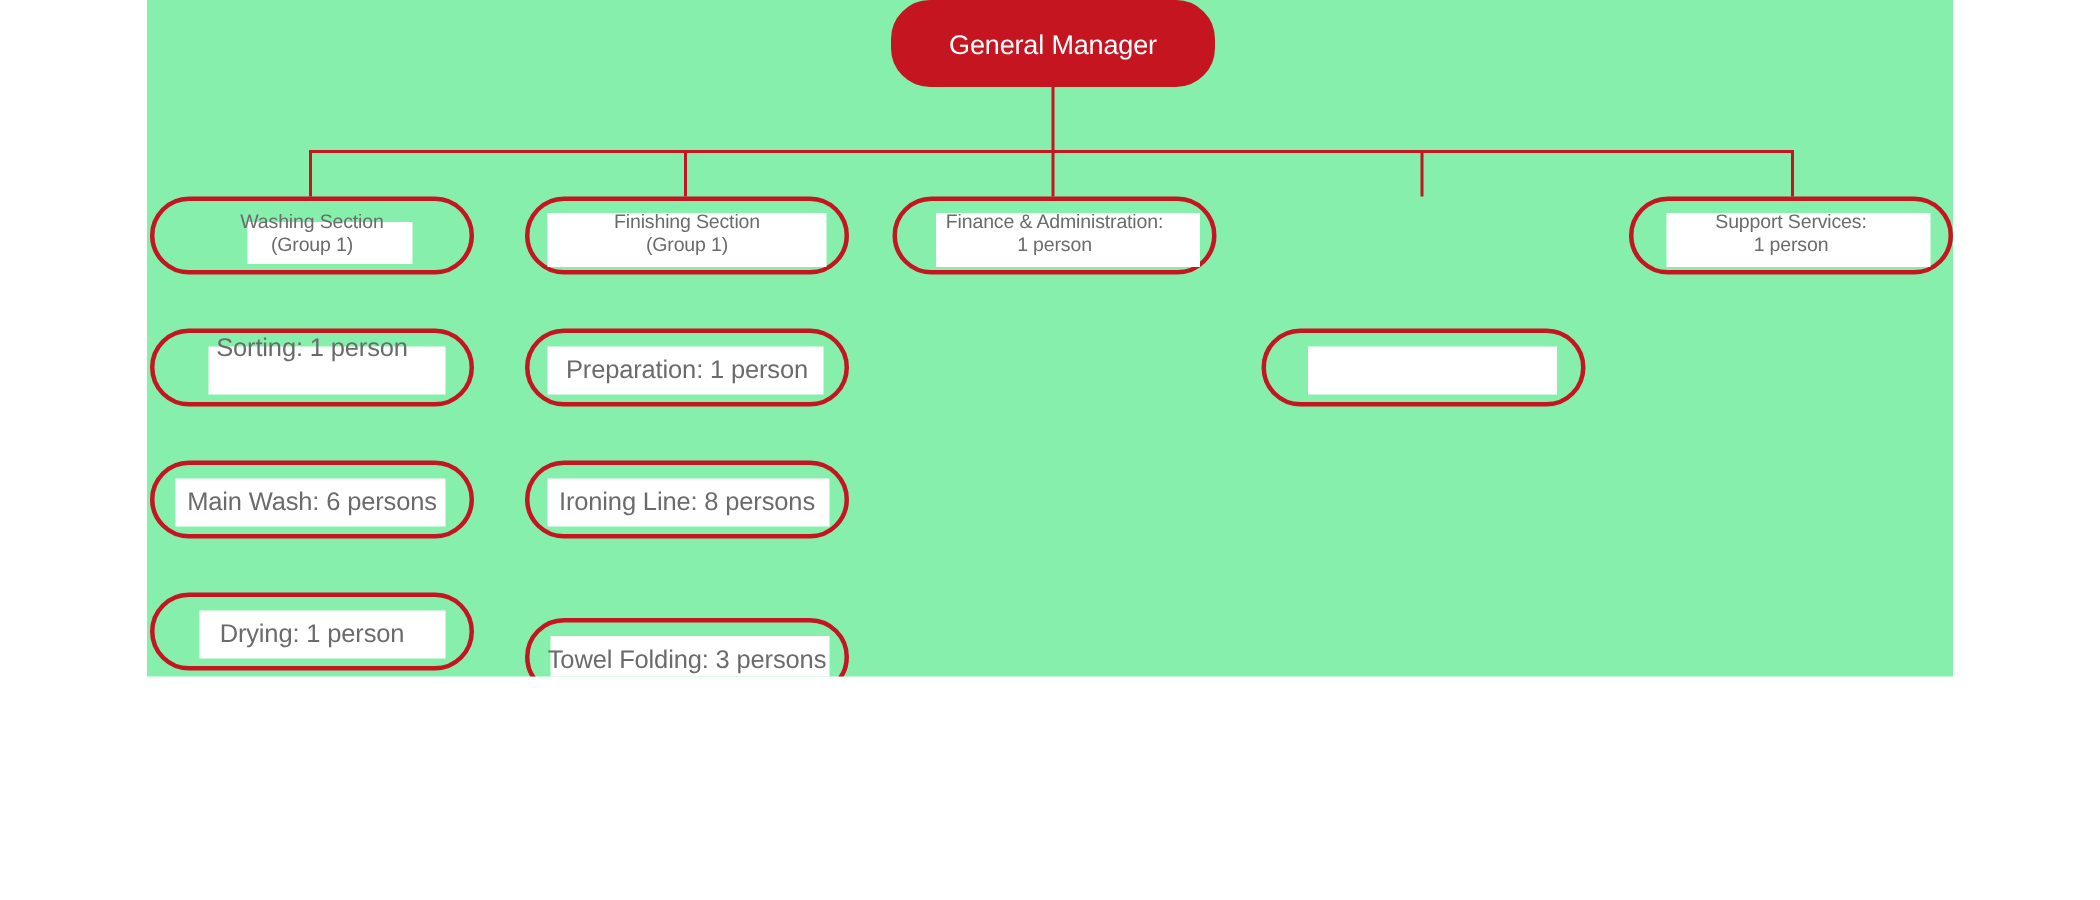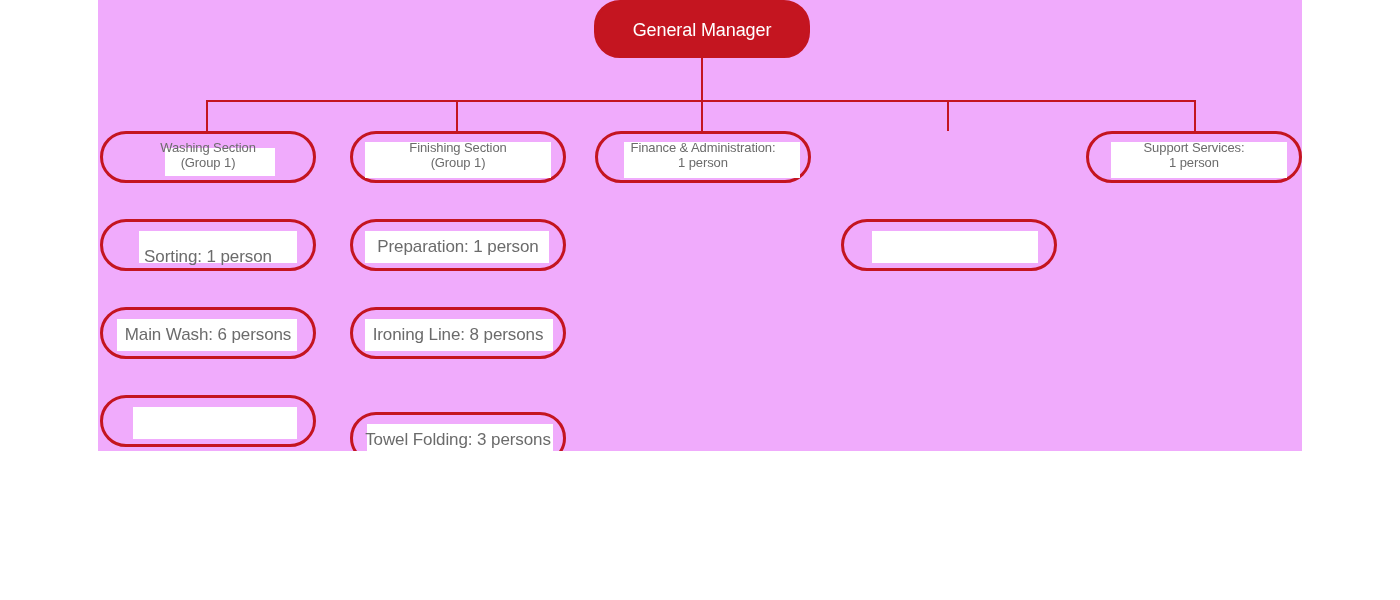--- a/index.html
+++ b/index.html
@@ -22,21 +22,21 @@
     height: 600px;
   }
 
   
   .canvas {
     position: absolute;
     left: 98px;
     top: 0px;
     width: 1204px;
     height: 451px;
-    background: #f0abfc;
+    background: #86efac;
     overflow: hidden;
   }
 
   
   .connectors {
     position: absolute;
     left: 0;
     top: 0;
     width: 1204px;
     height: 451px;
@@ -147,30 +147,31 @@
     <div class="node" style="left:988px; top:131px; width:216px;">
       <div class="label-band" style="left:22px; top:8px; width:176px; height:36px;"></div>
       <div class="node-text two-line" style="top:6px;">
         <div>Support Services:</div>
         <div class="dark">1 person</div>
       </div>
     </div>
 
     <div class="node" style="left:2px; top:219px; width:216px;">
       <div class="label-band" style="left:36px; top:9px; width:158px; height:32px;"></div>
-      <div class="node-text" style="top:25px;">Sorting: 1 person</div>
+      <div class="node-text" style="top:0;">Sorting: 1 person</div>
     </div>
 
     <div class="node" style="left:2px; top:307px; width:216px;">
       <div class="label-band" style="left:14px; top:9px; width:180px; height:32px;"></div>
       <div class="node-text" style="top:15px;">Main Wash: 6 persons</div>
     </div>
 
     <div class="node" style="left:2px; top:395px; width:216px;">
       <div class="label-band" style="left:30px; top:9px; width:164px; height:32px;"></div>
+      <div class="node-text" style="top:15px;">Drying: 1 person</div>
     </div>
 
     <div class="node" style="left:252px; top:219px; width:216px;">
       <div class="label-band" style="left:12px; top:9px; width:184px; height:32px;"></div>
       <div class="node-text" style="top:15px;">Preparation: 1 person</div>
     </div>
 
     <div class="node" style="left:252px; top:307px; width:216px;">
       <div class="label-band" style="left:12px; top:9px; width:188px; height:32px;"></div>
       <div class="node-text" style="top:15px;">Ironing Line: 8 persons</div>

